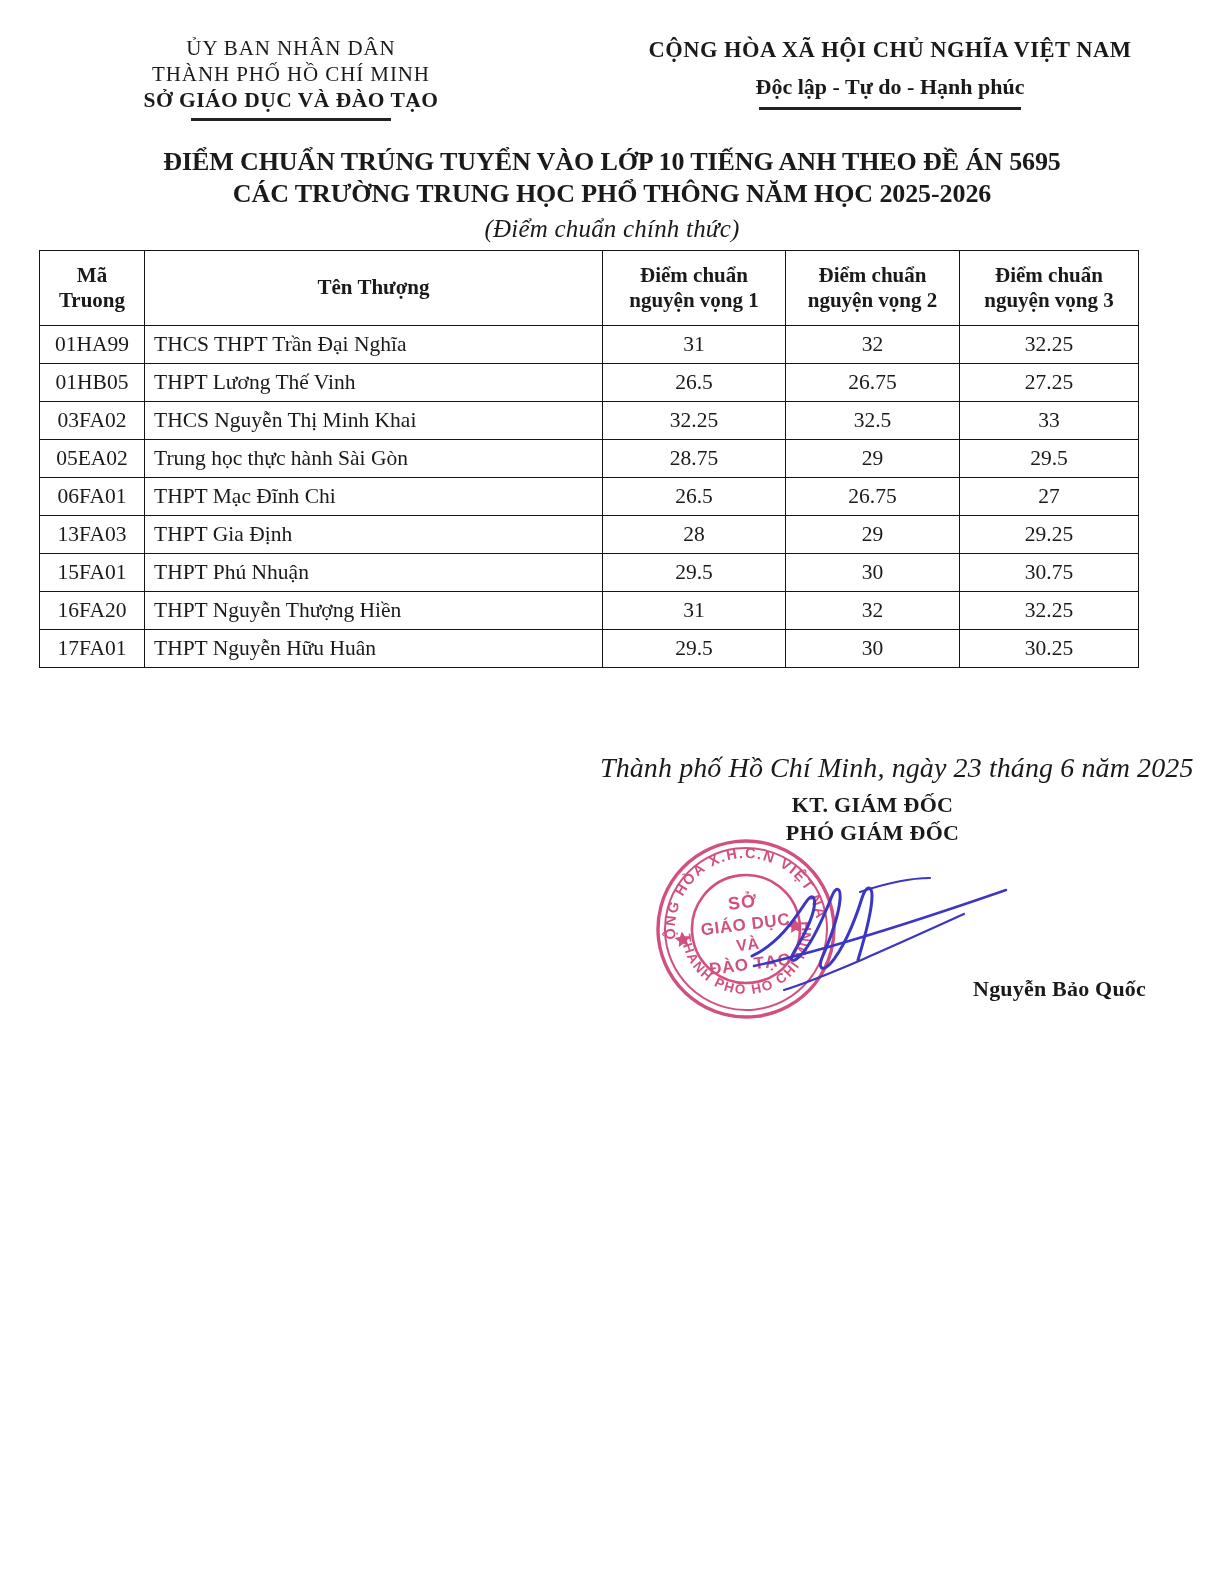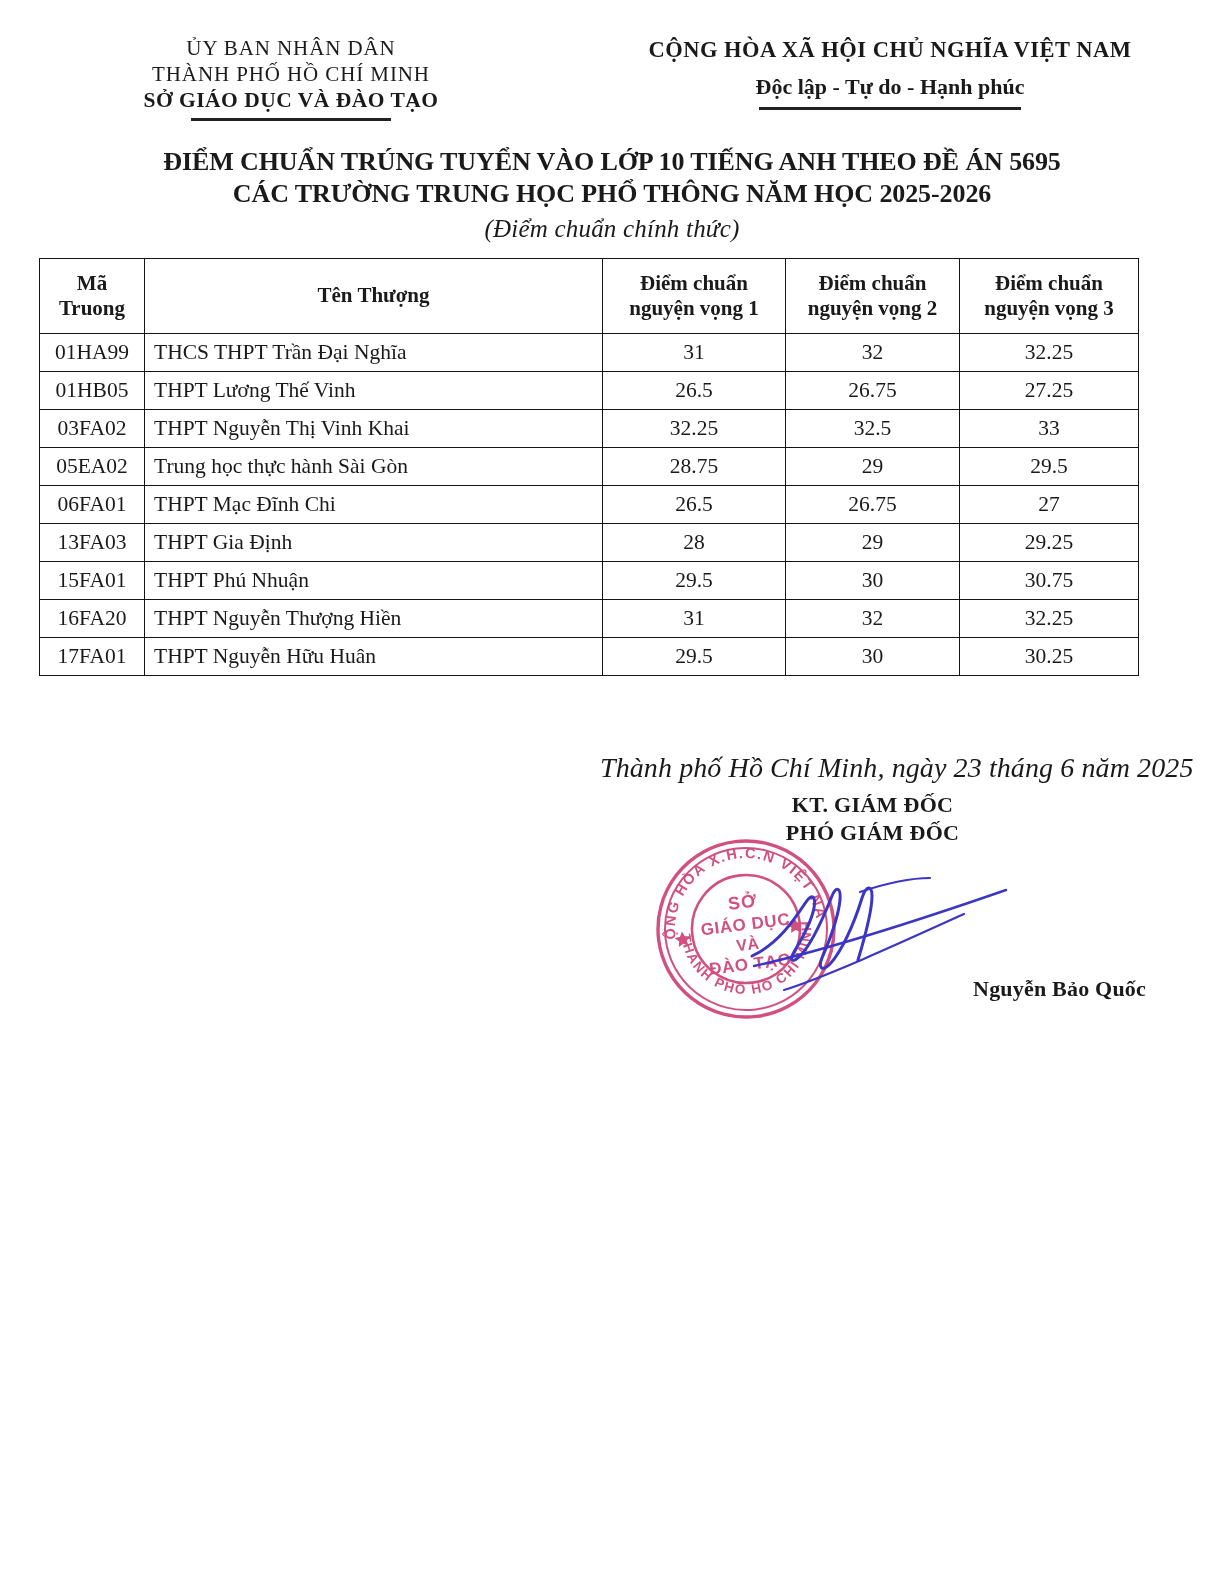--- a/index.html
+++ b/index.html
@@ -102,21 +102,21 @@
     font-style: italic;
     font-weight: 400;
     margin-top: 5px;
     letter-spacing: 0.2px;
   }
 
   
   .tbl-wrap {
     position: absolute;
     left: 39px;
-    top: 258px;
+    top: 250px;
     width: 1094px;
   }
   table.scores {
     border-collapse: collapse;
     width: 1094px;
     table-layout: fixed;
   }
   table.scores th,
   table.scores td {
     border: 1.6px solid #151515;
@@ -264,21 +264,21 @@
         </tr>
         <tr>
           <td class="c-code">01HB05</td>
           <td class="c-name">THPT Lương Thế Vinh</td>
           <td class="c-s1">26.5</td>
           <td class="c-s2">26.75</td>
           <td class="c-s3">27.25</td>
         </tr>
         <tr>
           <td class="c-code">03FA02</td>
-          <td class="c-name">THPT Nguyễn Thị Vinh Khai</td>
+          <td class="c-name">THCS Nguyễn Thị Minh Khai</td>
           <td class="c-s1">32.25</td>
           <td class="c-s2">32.5</td>
           <td class="c-s3">33</td>
         </tr>
         <tr>
           <td class="c-code">05EA02</td>
           <td class="c-name">Trung học thực hành Sài Gòn</td>
           <td class="c-s1">28.75</td>
           <td class="c-s2">29</td>
           <td class="c-s3">29.5</td>

